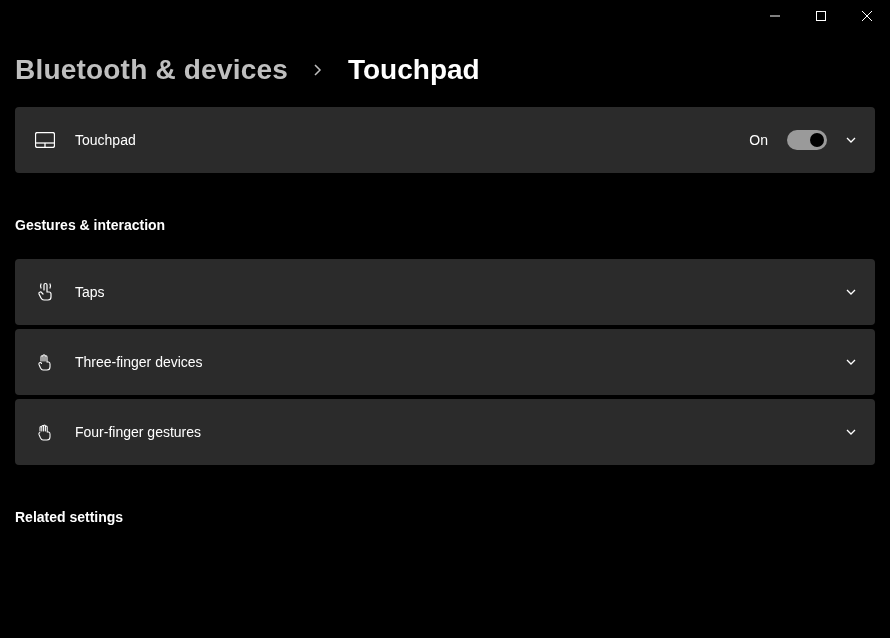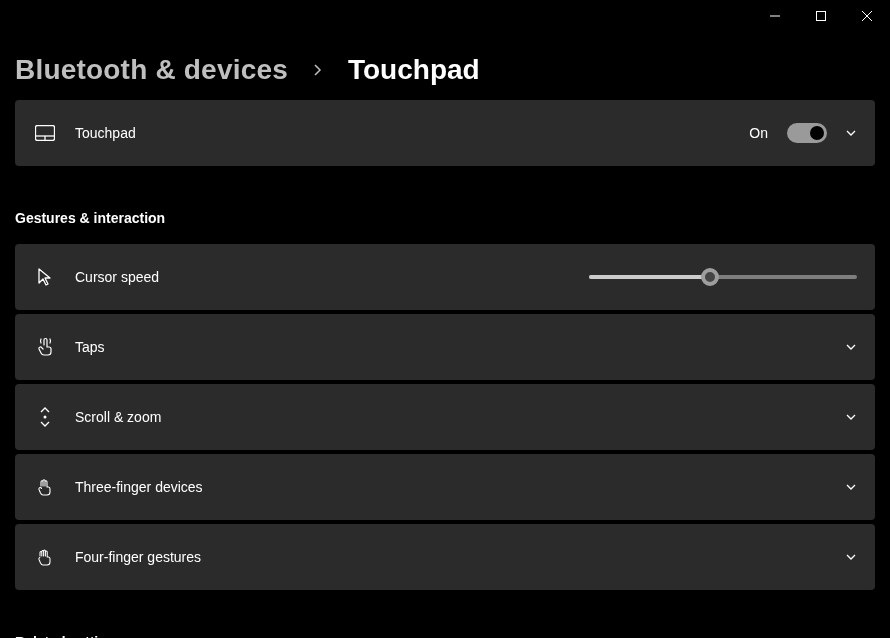--- a/index.html
+++ b/index.html
@@ -27,21 +27,21 @@
     color: #ffffff;
   }
   .win-btn svg { stroke: #ffffff; }
   .content {
     padding: 0 15px;
   }
   .breadcrumb {
     display: flex;
     align-items: center;
     gap: 24px;
-    padding: 22px 0 14px 0;
+    padding: 22px 0 21px 0;
   }
   .crumb-link {
     font-size: 28px;
     font-weight: 600;
     color: #bfbfbf;
     letter-spacing: 0.2px;
   }
   .crumb-sep {
     color: #bfbfbf;
     display:flex;
@@ -101,21 +101,21 @@
     margin-left: 18px;
     display:flex;
     align-items:center;
     justify-content:center;
     flex-shrink:0;
   }
   .section-header {
     font-size: 14px;
     font-weight: 600;
     color: #ffffff;
-    padding: 40px 0 18px 0;
+    padding: 40px 0 26px 0;
   }
   .slider-wrap {
     width: 268px;
     position: relative;
     height: 20px;
     display:flex;
     align-items:center;
   }
   .slider-track {
     height: 4px;
@@ -197,69 +197,38 @@
     </span>
     <span class="chevron">
       <svg width="12" height="12" viewBox="0 0 12 12">
           <polyline points="2,4 6,8 10,4" fill="none" stroke="#ffffff" stroke-width="1.3"></polyline>
         </svg>
     </span>
   </div>
 
   <div class="section-header">Gestures &amp; interaction</div>
 
-  <div class="card">
-    <span class="card-icon">
-      <svg width="18" height="20" viewBox="0 0 18 20">
-          <path d="M3 2 L3 16 L7 12 L10 18 L12 17 L9 11 L14 11 Z" fill="none" stroke="#ffffff" stroke-width="1.3" stroke-linejoin="round"></path>
-        </svg>
-    </span>
-    <span class="card-label">Cursor speed</span>
-    <span class="spacer"></span>
-    <span class="slider-wrap">
-      <span class="slider-track">
-        <span class="slider-fill" style="width:45%"></span>
-      </span>
-      <span class="slider-thumb" style="left:45%"></span>
-    </span>
-  </div>
 
   <div class="card">
     <span class="card-icon">
       <svg width="20" height="20" viewBox="0 0 20 20">
           <path d="M9 8 L9 3 Q9 1.5 10.5 1.5 Q12 1.5 12 3 L12 10 L14 10 Q16 10 16 12 L16 15 Q16 18 13 18 L9 18 Q7 18 6 16 L4 12 Q3.5 10.5 5 10 Q6 9.5 7 11 L8 12" fill="none" stroke="#ffffff" stroke-width="1.2" stroke-linecap="round"></path>
           <path d="M6 6 Q5 4 6 2" fill="none" stroke="#ffffff" stroke-width="1.2" stroke-linecap="round"></path>
           <path d="M15 6 Q16 4 15 2" fill="none" stroke="#ffffff" stroke-width="1.2" stroke-linecap="round"></path>
         </svg>
     </span>
     <span class="card-label">Taps</span>
     <span class="spacer"></span>
     <span class="chevron">
       <svg width="12" height="12" viewBox="0 0 12 12">
           <polyline points="2,4 6,8 10,4" fill="none" stroke="#ffffff" stroke-width="1.3"></polyline>
         </svg>
     </span>
   </div>
 
-  <div class="card">
-    <span class="card-icon">
-      <svg width="14" height="20" viewBox="0 0 14 20">
-          <polyline points="3,5 7,1 11,5" fill="none" stroke="#ffffff" stroke-width="1.3"></polyline>
-          <circle cx="7" cy="10" r="1.5" fill="#ffffff"></circle>
-          <polyline points="3,15 7,19 11,15" fill="none" stroke="#ffffff" stroke-width="1.3"></polyline>
-        </svg>
-    </span>
-    <span class="card-label">Scroll &amp; zoom</span>
-    <span class="spacer"></span>
-    <span class="chevron">
-      <svg width="12" height="12" viewBox="0 0 12 12">
-          <polyline points="2,4 6,8 10,4" fill="none" stroke="#ffffff" stroke-width="1.3"></polyline>
-        </svg>
-    </span>
-  </div>
 
   <div class="card">
     <span class="card-icon">
       <svg width="20" height="20" viewBox="0 0 20 20">
           <path d="M6 9 L6 5 Q6 3.8 7 3.8 Q8 3.8 8 5 L8 9 M8 9 L8 4 Q8 2.8 9 2.8 Q10 2.8 10 4 L10 9 M10 9 L10 5 Q10 3.8 11 3.8 Q12 3.8 12 5 L12 10 L13.5 10 Q15 10 15 12 L15 15 Q15 18 12 18 L8 18 Q6.5 18 5.5 16 L4 12.5 Q3.5 11 5 10.5 Q6 10.2 6.5 11.5" fill="none" stroke="#ffffff" stroke-width="1.1" stroke-linecap="round" stroke-linejoin="round"></path>
         </svg>
     </span>
     <span class="card-label">Three-finger devices</span>
     <span class="spacer"></span>
     <span class="chevron">

